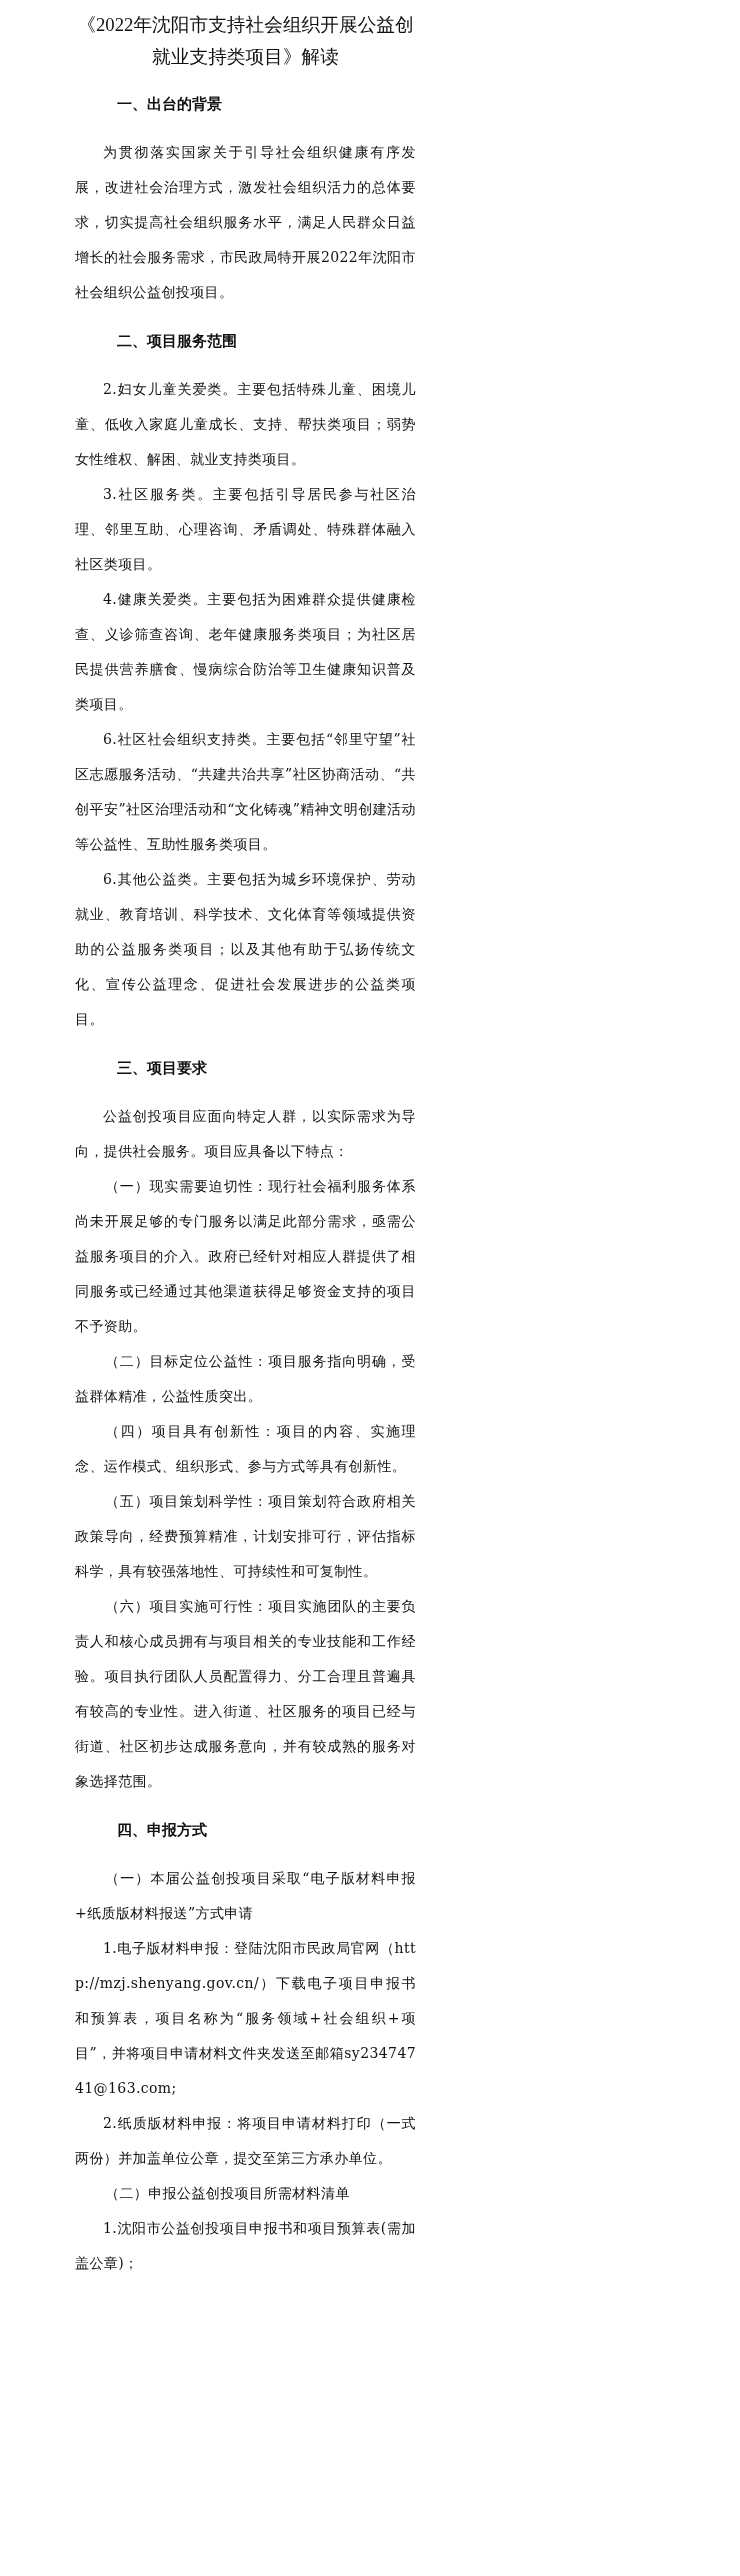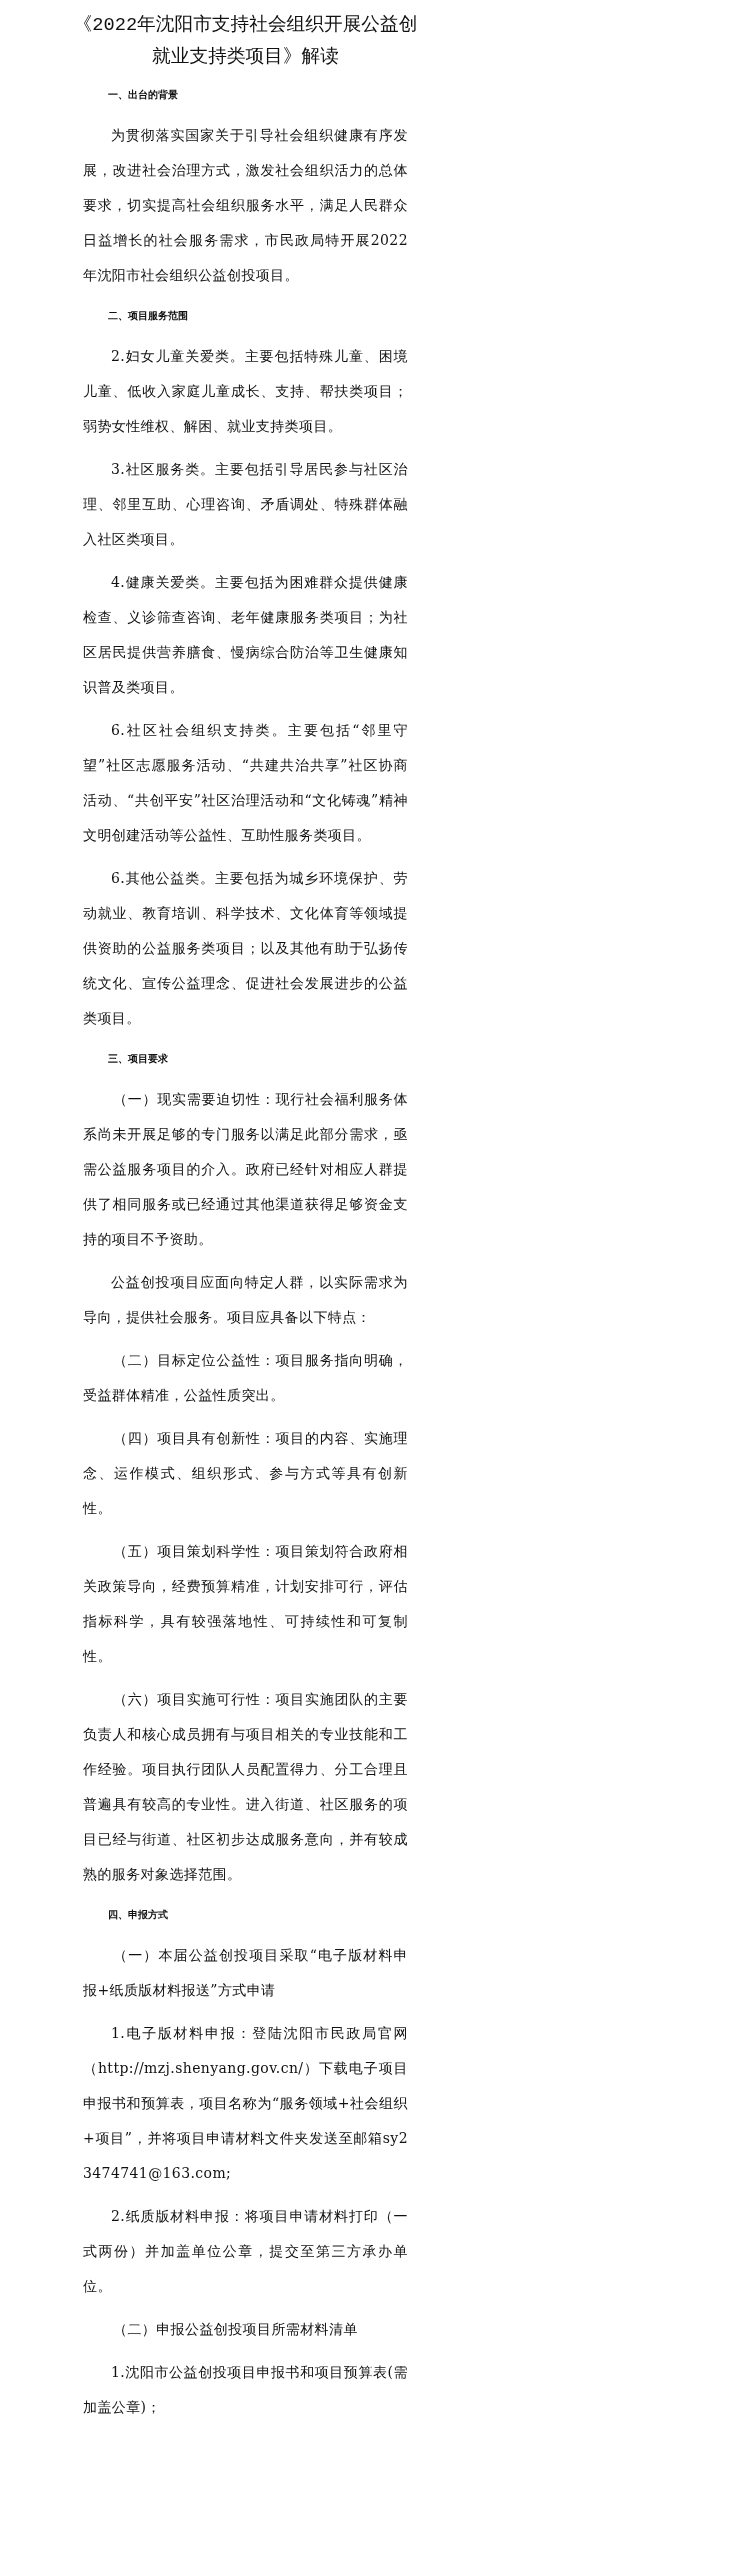--- a/index.html
+++ b/index.html
@@ -14,41 +14,41 @@
       overflow: hidden;
       color: #111111;
     }
     .page {
       position: absolute;
       left: 75px;
       top: 0;
       width: 341px;
     }
     .doc-title {
-      font-family: Liberation Mono, monospace;
+      font-family: Liberation Serif, serif;
       font-size: 18.7px;
       line-height: 32px;
       text-align: center;
       margin: 9.3px -37px 1.9px -37px;
       font-weight: normal;
       letter-spacing: 0px;
     }
     .section-heading {
       font-family: "DejaVu Sans", "Liberation Sans", sans-serif;
       font-weight: bold;
-      font-size: 10px;
+      font-size: 15px;
       line-height: 30px;
-      margin: 7px;
+      margin: 16px;
       padding-left: 26px;
     }
     .para {
       font-family: "DejaVu Serif", "Liberation Serif", serif;
       font-size: 14px;
       line-height: 35px;
-      margin: 8px;
+      margin: 0;
       text-indent: 28px;
       text-align: justify;
       letter-spacing: 0.4px;
       word-break: break-all;
     }
     .para.spaced {
       margin-top: 11.2px;
     }
     .para.sub {
       text-indent: 30px;
@@ -72,22 +72,22 @@
     <h2 class="section-heading">二、项目服务范围</h2>
     <p class="para">2.妇女儿童关爱类。主要包括特殊儿童、困境儿童、低收入家庭儿童成长、支持、帮扶类项目；弱势女性维权、解困、就业支持类项目。</p>
     <p class="para">3.社区服务类。主要包括引导居民参与社区治理、邻里互助、心理咨询、矛盾调处、特殊群体融入社区类项目。</p>
     <p class="para">4.健康关爱类。主要包括为困难群众提供健康检查、义诊筛查咨询、老年健康服务类项目；为社区居民提供营养膳食、慢病综合防治等卫生健康知识普及类项目。</p>
     <p class="para">6.社区社会组织支持类。主要包括“邻里守望”社区志愿服务活动、“共建共治共享”社区协商活动、“共创平安”社区治理活动和“文化铸魂”精神文明创建活动等公益性、互助性服务类项目。</p>
     <p class="para">6.其他公益类。主要包括为城乡环境保护、劳动就业、教育培训、科学技术、文化体育等领域提供资助的公益服务类项目；以及其他有助于弘扬传统文化、宣传公益理念、促进社会发展进步的公益类项目。</p>
   </section>
 
   <section>
     <h2 class="section-heading">三、项目要求</h2>
+    <p class="para">公益创投项目应面向特定人群，以实际需求为导向，提供社会服务。项目应具备以下特点：</p>
     <p class="para sub">（一）现实需要迫切性：现行社会福利服务体系尚未开展足够的专门服务以满足此部分需求，亟需公益服务项目的介入。政府已经针对相应人群提供了相同服务或已经通过其他渠道获得足够资金支持的项目不予资助。</p>
-    <p class="para">公益创投项目应面向特定人群，以实际需求为导向，提供社会服务。项目应具备以下特点：</p>
     <p class="para sub">（二）目标定位公益性：项目服务指向明确，受益群体精准，公益性质突出。</p>
     <p class="para sub">（四）项目具有创新性：项目的内容、实施理念、运作模式、组织形式、参与方式等具有创新性。</p>
     <p class="para sub">（五）项目策划科学性：项目策划符合政府相关政策导向，经费预算精准，计划安排可行，评估指标科学，具有较强落地性、可持续性和可复制性。</p>
     <p class="para sub">（六）项目实施可行性：项目实施团队的主要负责人和核心成员拥有与项目相关的专业技能和工作经验。项目执行团队人员配置得力、分工合理且普遍具有较高的专业性。进入街道、社区服务的项目已经与街道、社区初步达成服务意向，并有较成熟的服务对象选择范围。</p>
   </section>
 
   <section>
     <h2 class="section-heading">四、申报方式</h2>
     <p class="para sub">（一）本届公益创投项目采取“电子版材料申报+纸质版材料报送”方式申请</p>
     <p class="para">1.电子版材料申报：登陆沈阳市民政局官网（http://mzj.shenyang.gov.cn/）下载电子项目申报书和预算表，项目名称为“服务领域+社会组织+项目”，并将项目申请材料文件夹发送至邮箱sy23474741@163.com;</p>

